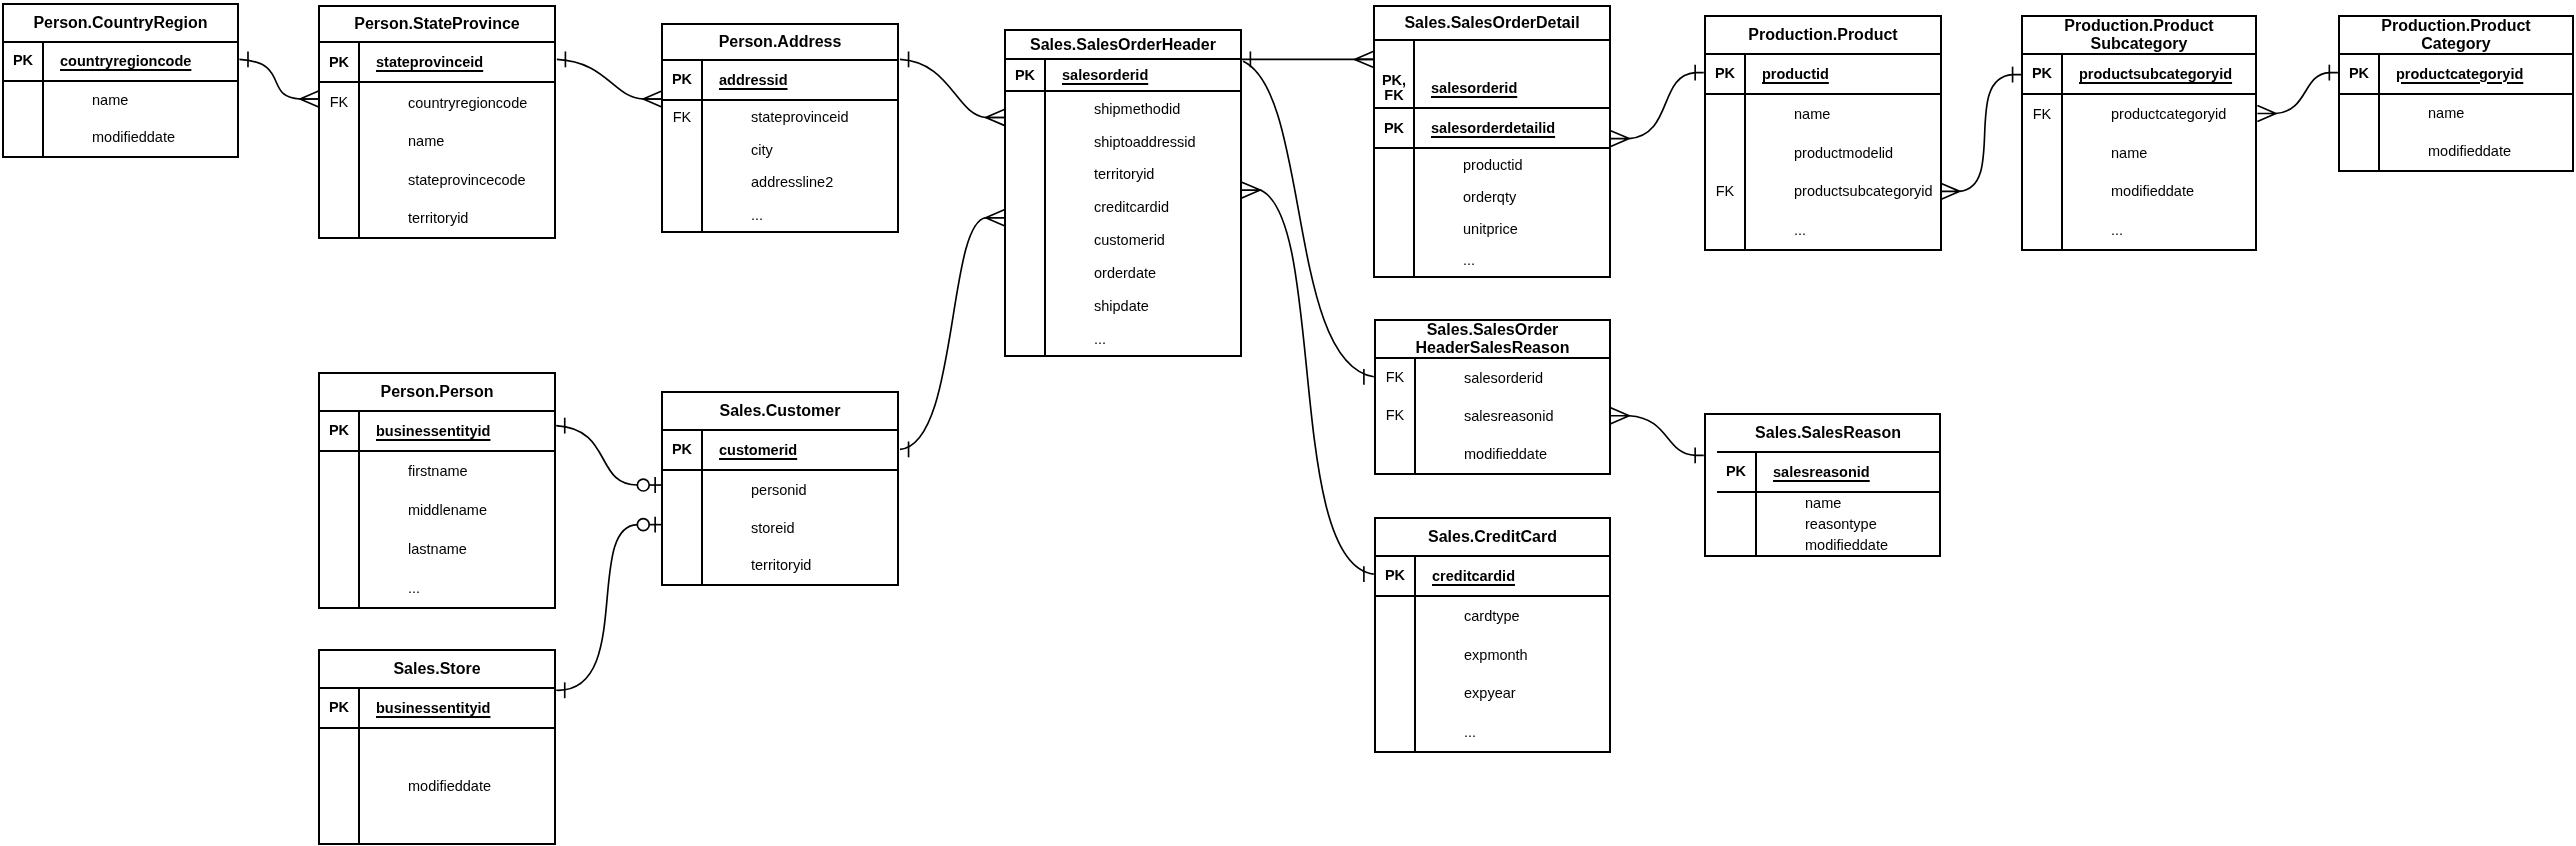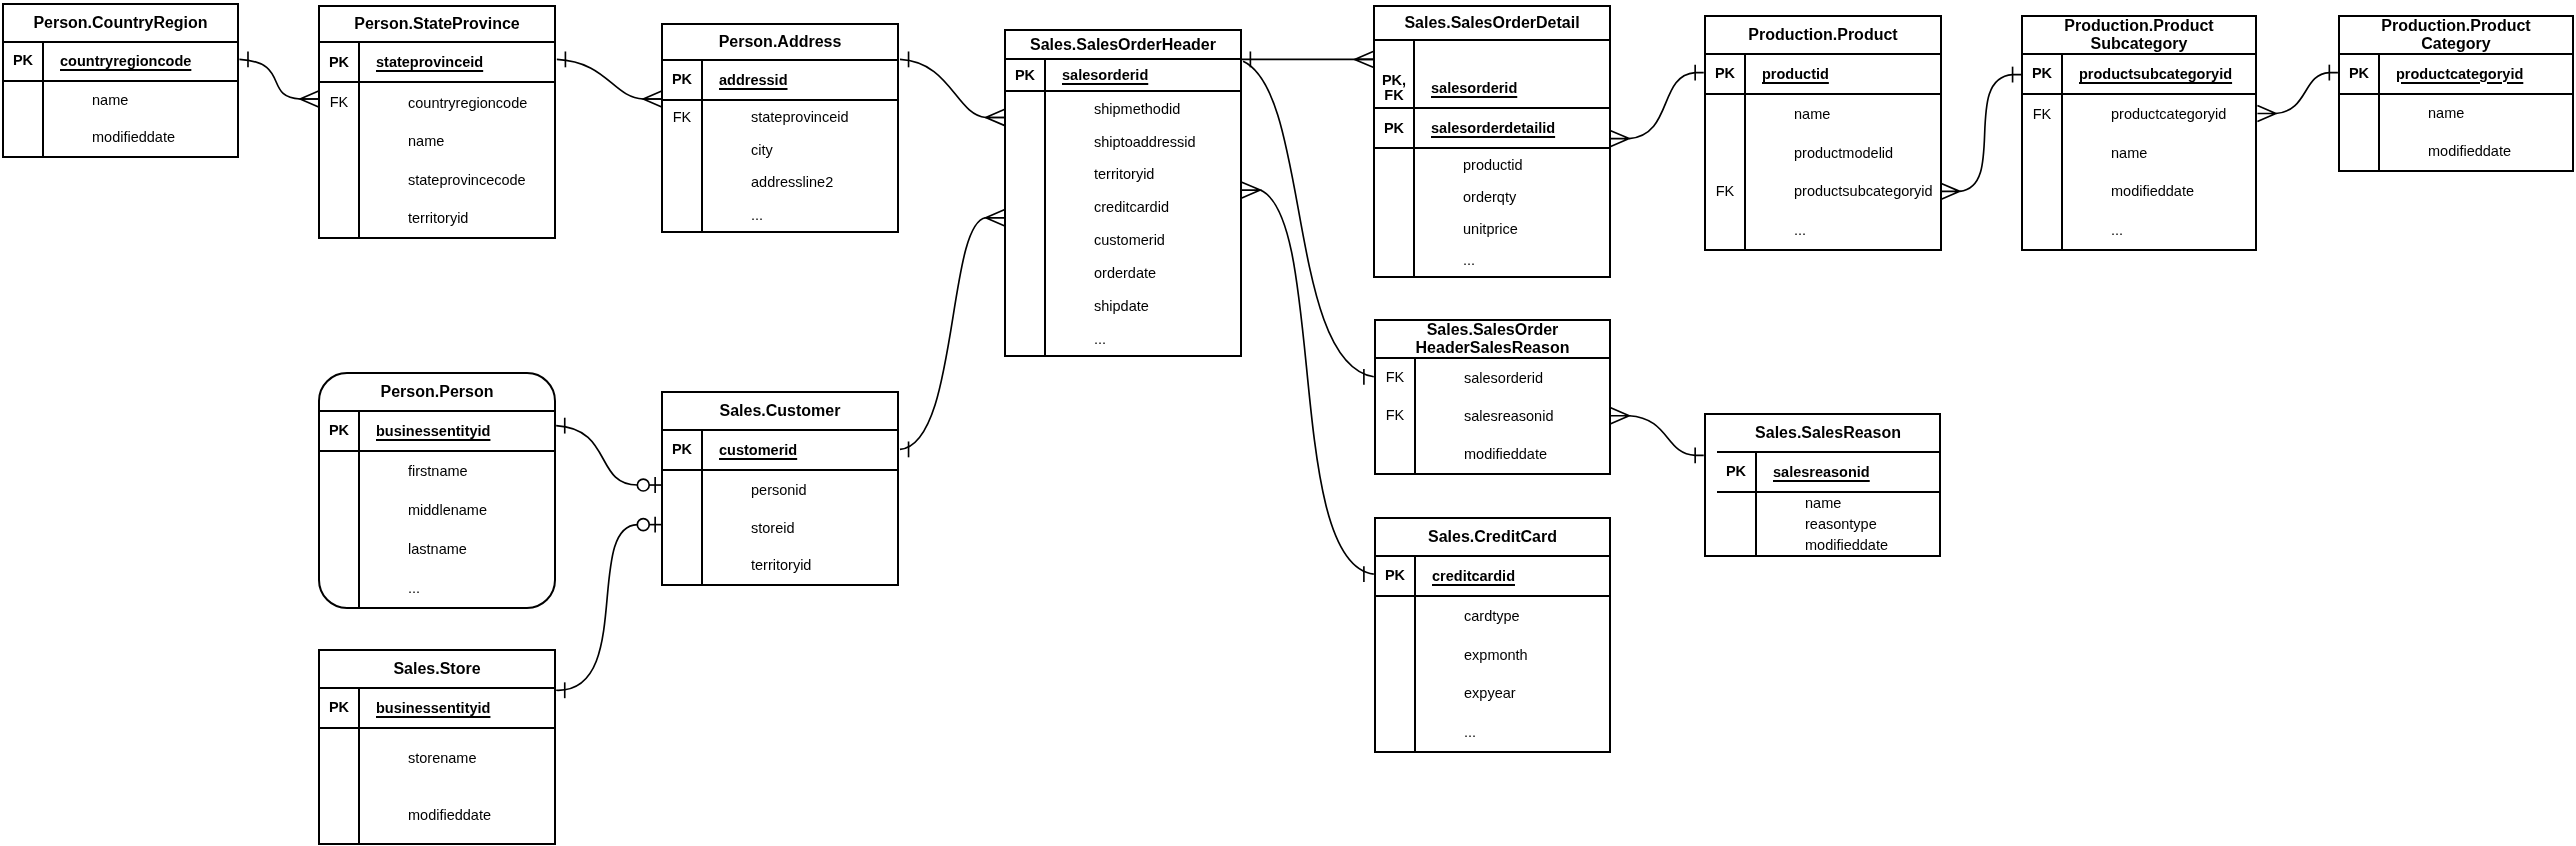--- a/index.html
+++ b/index.html
@@ -372,21 +372,21 @@
             <div class="er-keycell"></div>
             <div class="er-namecell">name</div>
           </div>
           <div class="er-row">
             <div class="er-keycell"></div>
             <div class="er-namecell">modifieddate</div>
           </div>
         </div>
       </div>
     </div>
-    <div class="er-table" style="left: 318px; top: 372px; width: 238px; height: 237px; border-radius: 29px;">
+    <div class="er-table" style="left: 318px; top: 372px; width: 238px; height: 237px;">
       <div class="er-title" style="height: 38px;">Person.Person</div>
       <div class="er-content">
         <div class="er-vdiv"></div>
         <div class="er-keyrow" style="height: 40px;">
           <div class="er-keycell bold">PK</div>
           <div class="er-namecell pk">businessentityid</div>
         </div>
         <div class="er-body">
           <div class="er-row">
             <div class="er-keycell"></div>
@@ -433,24 +433,20 @@
     </div>
     <div class="er-table" style="left: 318px; top: 649px; width: 238px; height: 196px;">
       <div class="er-title" style="height: 38px;">Sales.Store</div>
       <div class="er-content">
         <div class="er-vdiv"></div>
         <div class="er-keyrow" style="height: 40px;">
           <div class="er-keycell bold">PK</div>
           <div class="er-namecell pk">businessentityid</div>
         </div>
         <div class="er-body">
-          <div class="er-row">
-            <div class="er-keycell"></div>
-            <div class="er-namecell">storename</div>
-          </div>
           <div class="er-row">
             <div class="er-keycell"></div>
             <div class="er-namecell">modifieddate</div>
           </div>
         </div>
       </div>
     </div>
     <div class="er-table" style="left: 1374px; top: 319px; width: 237px; height: 156px;">
       <div class="er-title" style="height: 38px;">Sales.SalesOrder
 HeaderSalesReason</div>

